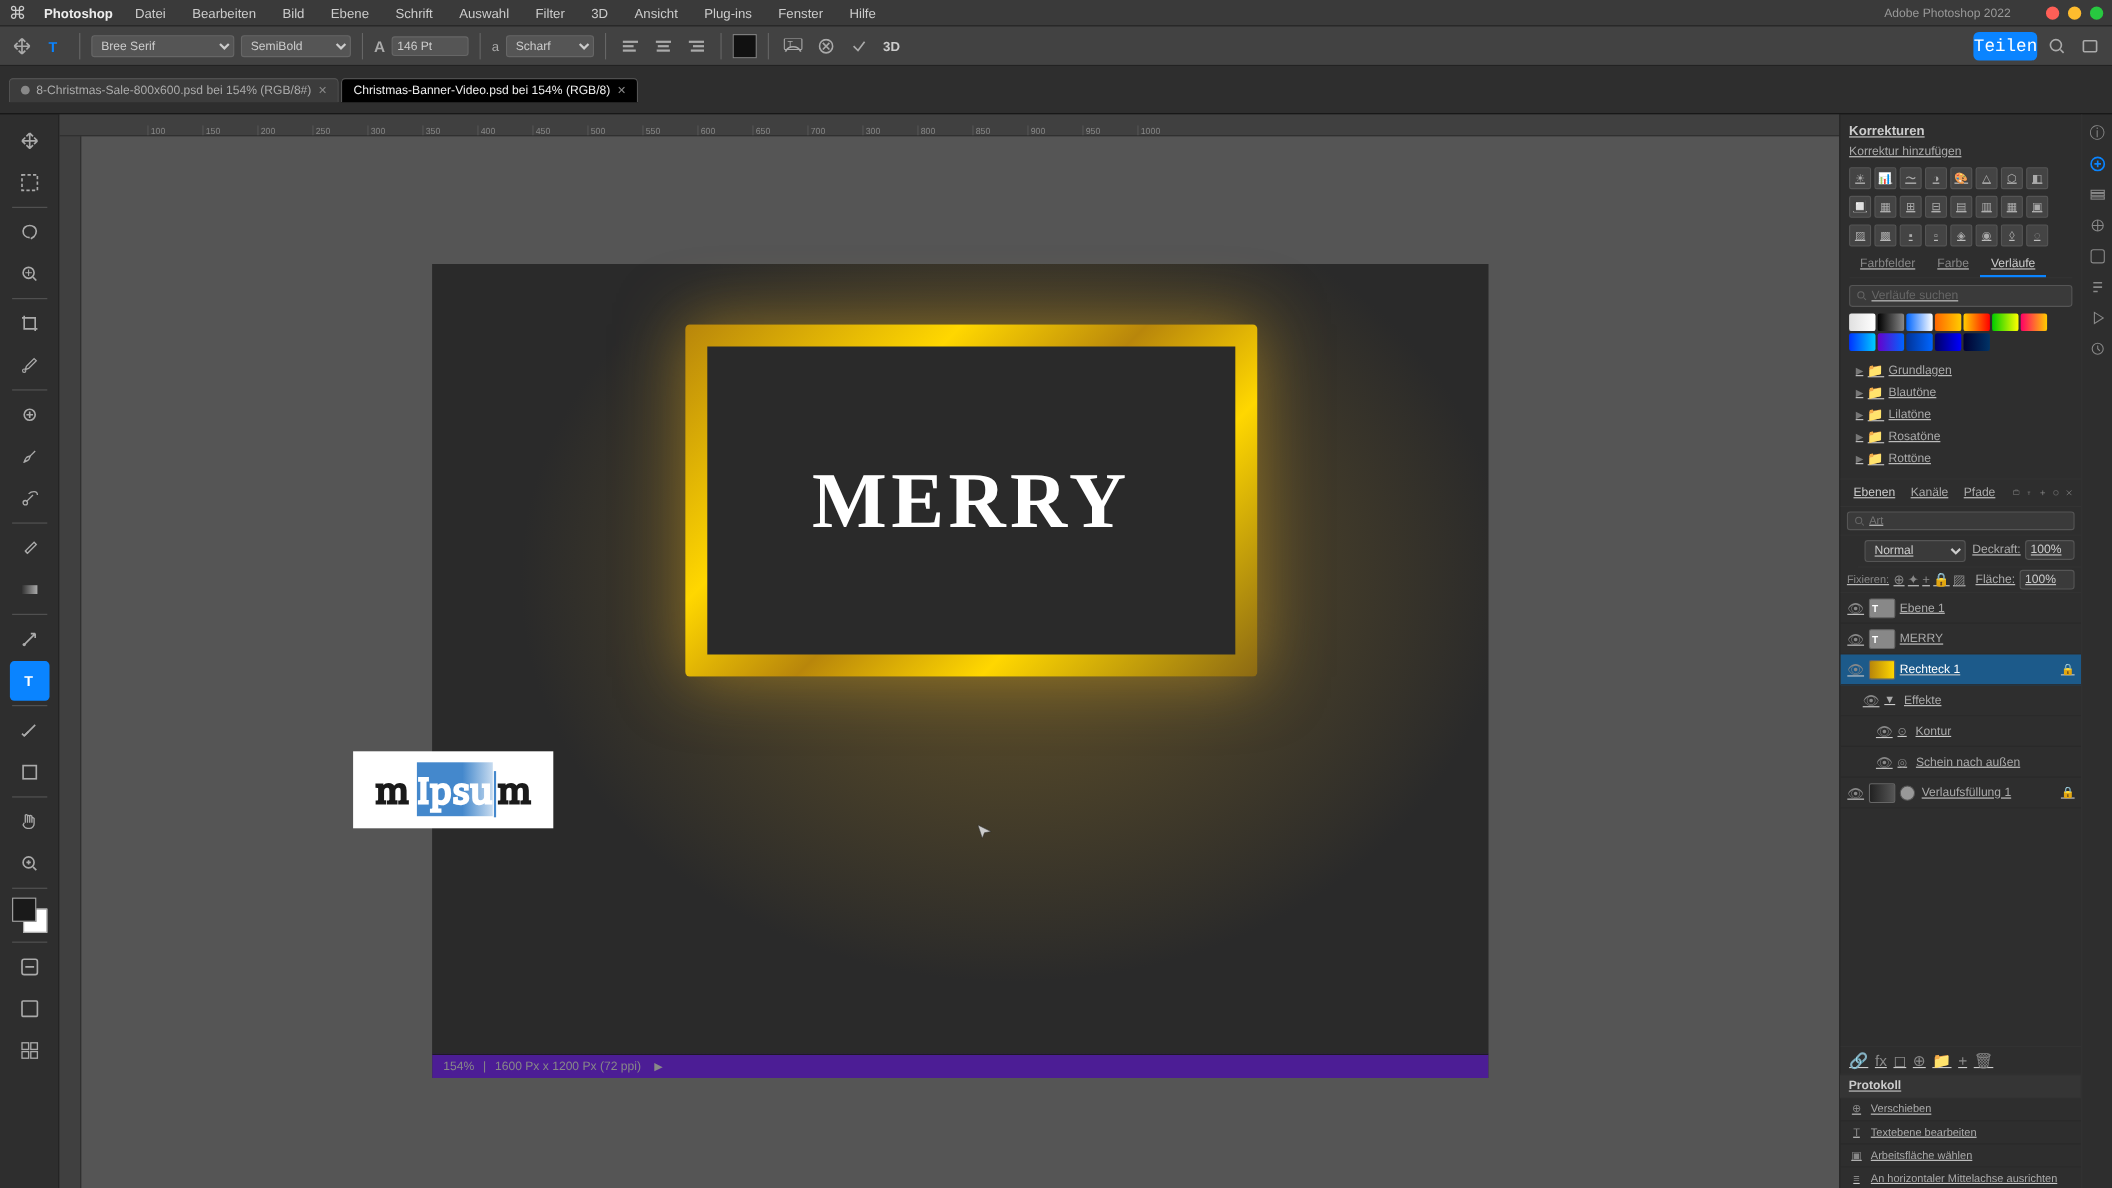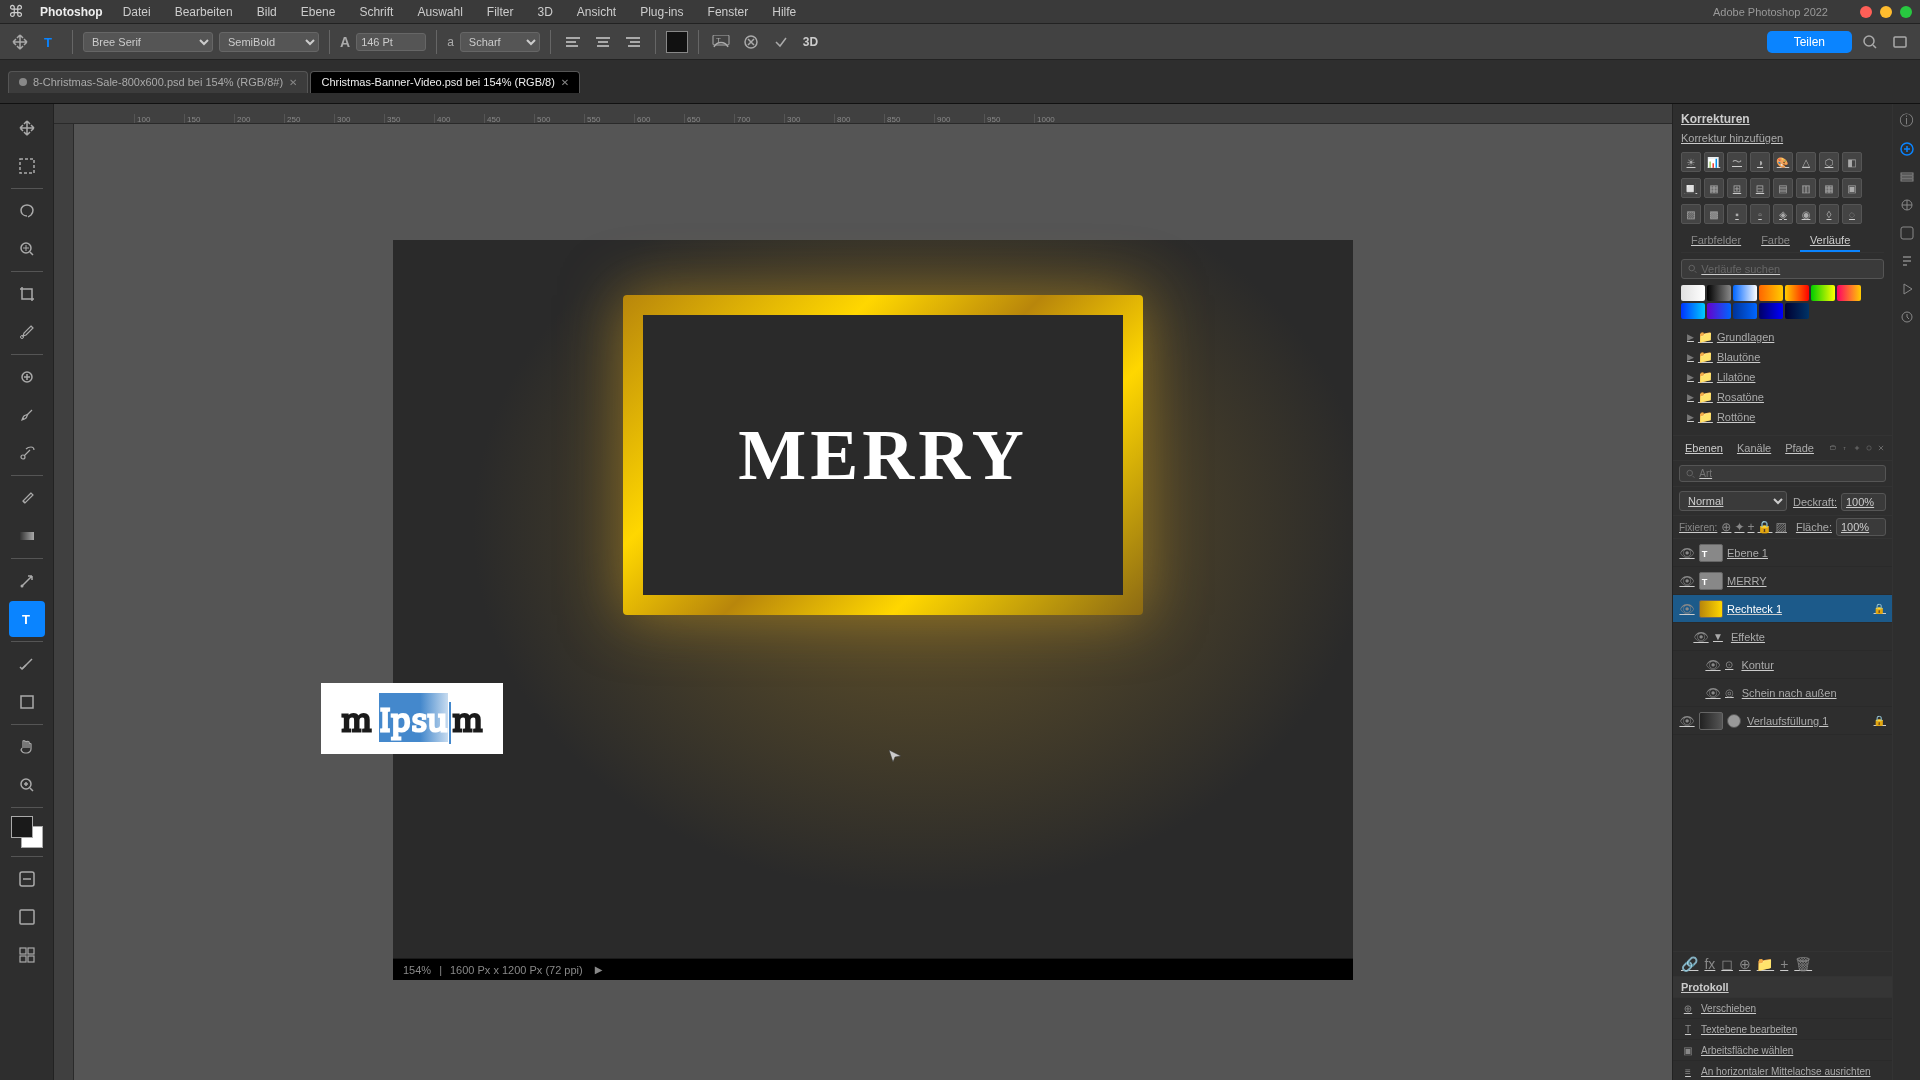--- a/index.html
+++ b/index.html
@@ -10,21 +10,21 @@
     #menubar .menu-item { color: #ccc; font-size: 12px; cursor: pointer; padding: 2px 4px; }
     .menu-spacer { flex: 1; }
 
     
     #toolbar { display: flex; align-items: center; height: 36px; background: #424242; border-bottom: 1px solid #222; padding: 0 8px; gap: 6px; }
     .toolbar-btn { background: none; border: none; color: #ccc; font-size: 11px; cursor: pointer; padding: 2px 4px; display: flex; align-items: center; gap: 2px; }
     .toolbar-select { background: #555; border: 1px solid #666; color: #ccc; font-size: 11px; padding: 2px 4px; border-radius: 3px; cursor: pointer; }
     .toolbar-input { background: #555; border: 1px solid #666; color: #ccc; font-size: 11px; padding: 2px 4px; border-radius: 3px; width: 60px; }
     .toolbar-sep { width: 1px; height: 24px; background: #666; margin: 0 4px; }
     .toolbar-icon-btn { background: none; border: none; color: #aaa; font-size: 14px; cursor: pointer; padding: 2px; display: flex; align-items: center; justify-content: center; width: 24px; height: 24px; }
-    .share-btn { background: #0a84ff; color: white; border: none; border-radius: 5px; padding: 4px 27px; font-size: 12px; cursor: pointer; margin-left: auto; }
+    .share-btn { background: #0a84ff; color: white; border: none; border-radius: 5px; padding: 4px 0; font-size: 16px; cursor: pointer; margin-left: auto; font-family: Liberation Mono, monospace; }
 
     
     #tabs { display: flex; align-items: center; height: 44px; background: #2e2e2e; border-bottom: 1px solid #111; padding: 0 8px; gap: 2px; }
     .tab { display: flex; align-items: center; height: 22px; padding: 0 10px; background: #3c3c3c; border-radius: 4px 4px 0 0; font-size: 11px; color: #aaa; cursor: pointer; gap: 6px; border: 1px solid #555; border-bottom: none; }
     .tab.active { background: #000000; color: #eee; }
     .tab-close { font-size: 10px; color: #888; cursor: pointer; }
     .tab-dot { width: 8px; height: 8px; background: #888; border-radius: 50%; }
 
     
     #main { display: flex; height: calc(1080px - 24px - 36px - 28px); }
@@ -50,21 +50,21 @@
     #ps-canvas { width: 960px; height: 740px; background: #2d2d2d; position: relative; }
     
     .banner-outer { width: 520px; height: 320px; background: linear-gradient(135deg, #b8860b 0%, #ffd700 30%, #b8860b 50%, #ffd700 70%, #8b6914 100%); border-radius: 4px; display: flex; align-items: center; justify-content: center; box-shadow: 0 0 60px rgba(218,165,32,0.5); }
     .banner-inner { width: 480px; height: 280px; background: #2a2a2a; display: flex; align-items: center; justify-content: center; }
     .merry-text { font-size: 72px; font-weight: 900; color: white; font-family: Georgia, serif; letter-spacing: 4px; }
     
     .text-overlay { position: absolute; top: 195px; left: -150px; background: white; padding: 10px 20px; font-size: 36px; font-weight: 900; font-family: 'Bree Serif', Georgia, serif; color: #1a1a1a; white-space: nowrap; }
     .text-selection { display: inline-block; background: linear-gradient(to right, #4488cc 0%, #4488cc 60%, rgba(68,136,204,0.3) 100%); color: white; }
     .cursor-line { display: inline-block; width: 2px; height: 42px; background: #4488cc; vertical-align: middle; margin: 0 1px; }
     
-    #status-bar { position: absolute; bottom: 0; left: 0; right: 0; height: 22px; background: #000000; border-top: 1px solid #1a1a1a; display: flex; align-items: center; padding: 0 10px; gap: 8px; font-size: 11px; color: #888; }
+    #status-bar { position: absolute; bottom: 0; left: 0; right: 0; height: 22px; background: #4c1d95; border-top: 1px solid #1a1a1a; display: flex; align-items: center; padding: 0 10px; gap: 8px; font-size: 11px; color: #888; }
 
     
     #right-panel { width: 220px; background: #2e2e2e; border-left: 1px solid #222; display: flex; flex-direction: column; text-decoration: underline; }
     #right-panel-icons { display: flex; flex-direction: column; align-items: center; width: 28px; background: #2e2e2e; border-left: 1px solid #333; padding: 6px 0; gap: 6px; }
     .panel-icon { width: 22px; height: 22px; display: flex; align-items: center; justify-content: center; color: #888; font-size: 14px; cursor: pointer; }
     .panel-icon.active { color: #0a84ff; }
 
     
     #corrections-panel { padding: 8px; border-bottom: 1px solid #333; }
     .panel-title { font-size: 12px; font-weight: bold; color: #ccc; margin-bottom: 6px; }
@@ -105,21 +105,21 @@
     .folder-label { font-size: 11px; color: #aaa; }
 
     
     #layers-panel { flex: 1; display: flex; flex-direction: column; overflow: hidden; }
     .layers-header { display: flex; align-items: center; padding: 4px 8px; border-bottom: 1px solid #333; gap: 6px; }
     .layers-tab { font-size: 11px; color: #aaa; cursor: pointer; padding: 2px 4px; }
     .layers-tab.active { color: #ccc; }
     .layers-toolbar { display: flex; align-items: center; padding: 4px 6px; border-bottom: 1px solid #333; gap: 4px; }
     .layers-search { display: flex; align-items: center; background: #3a3a3a; border: 1px solid #555; border-radius: 3px; padding: 2px 6px; flex: 1; gap: 4px; }
     .layers-search input { background: none; border: none; color: #ccc; font-size: 10px; outline: none; width: 100%; }
-    .layer-blend-row { display: flex; align-items: flex-end; padding: 4px 6px; gap: 6px; border-bottom: 1px solid #333; }
+    .layer-blend-row { display: flex; align-items: flex-start; padding: 4px 6px; gap: 6px; border-bottom: 1px solid #333; margin-left: 16px; }
     .layer-blend-select { background: #3a3a3a; border: 1px solid #555; color: #ccc; font-size: 11px; padding: 2px 4px; border-radius: 3px; flex: 1; }
     .layer-opacity { display: flex; align-items: center; gap: 4px; font-size: 11px; color: #aaa; }
     .layer-opacity input { background: #3a3a3a; border: 1px solid #555; color: #ccc; font-size: 11px; width: 50px; padding: 2px 4px; border-radius: 3px; }
     .layer-fix-row { display: flex; align-items: center; padding: 2px 6px; gap: 4px; border-bottom: 1px solid #333; }
     .layer-fix-label { font-size: 10px; color: #888; }
     .layer-fix-icons { display: flex; gap: 3px; }
     .layer-fix-icon { font-size: 12px; color: #888; cursor: pointer; }
     .layer-fill-row { display: flex; align-items: center; gap: 4px; font-size: 11px; color: #aaa; margin-left: auto; }
     .layer-fill-input { background: #3a3a3a; border: 1px solid #555; color: #ccc; font-size: 11px; width: 50px; padding: 2px 4px; border-radius: 3px; }
     .layers-list { flex: 1; overflow-y: auto; }

